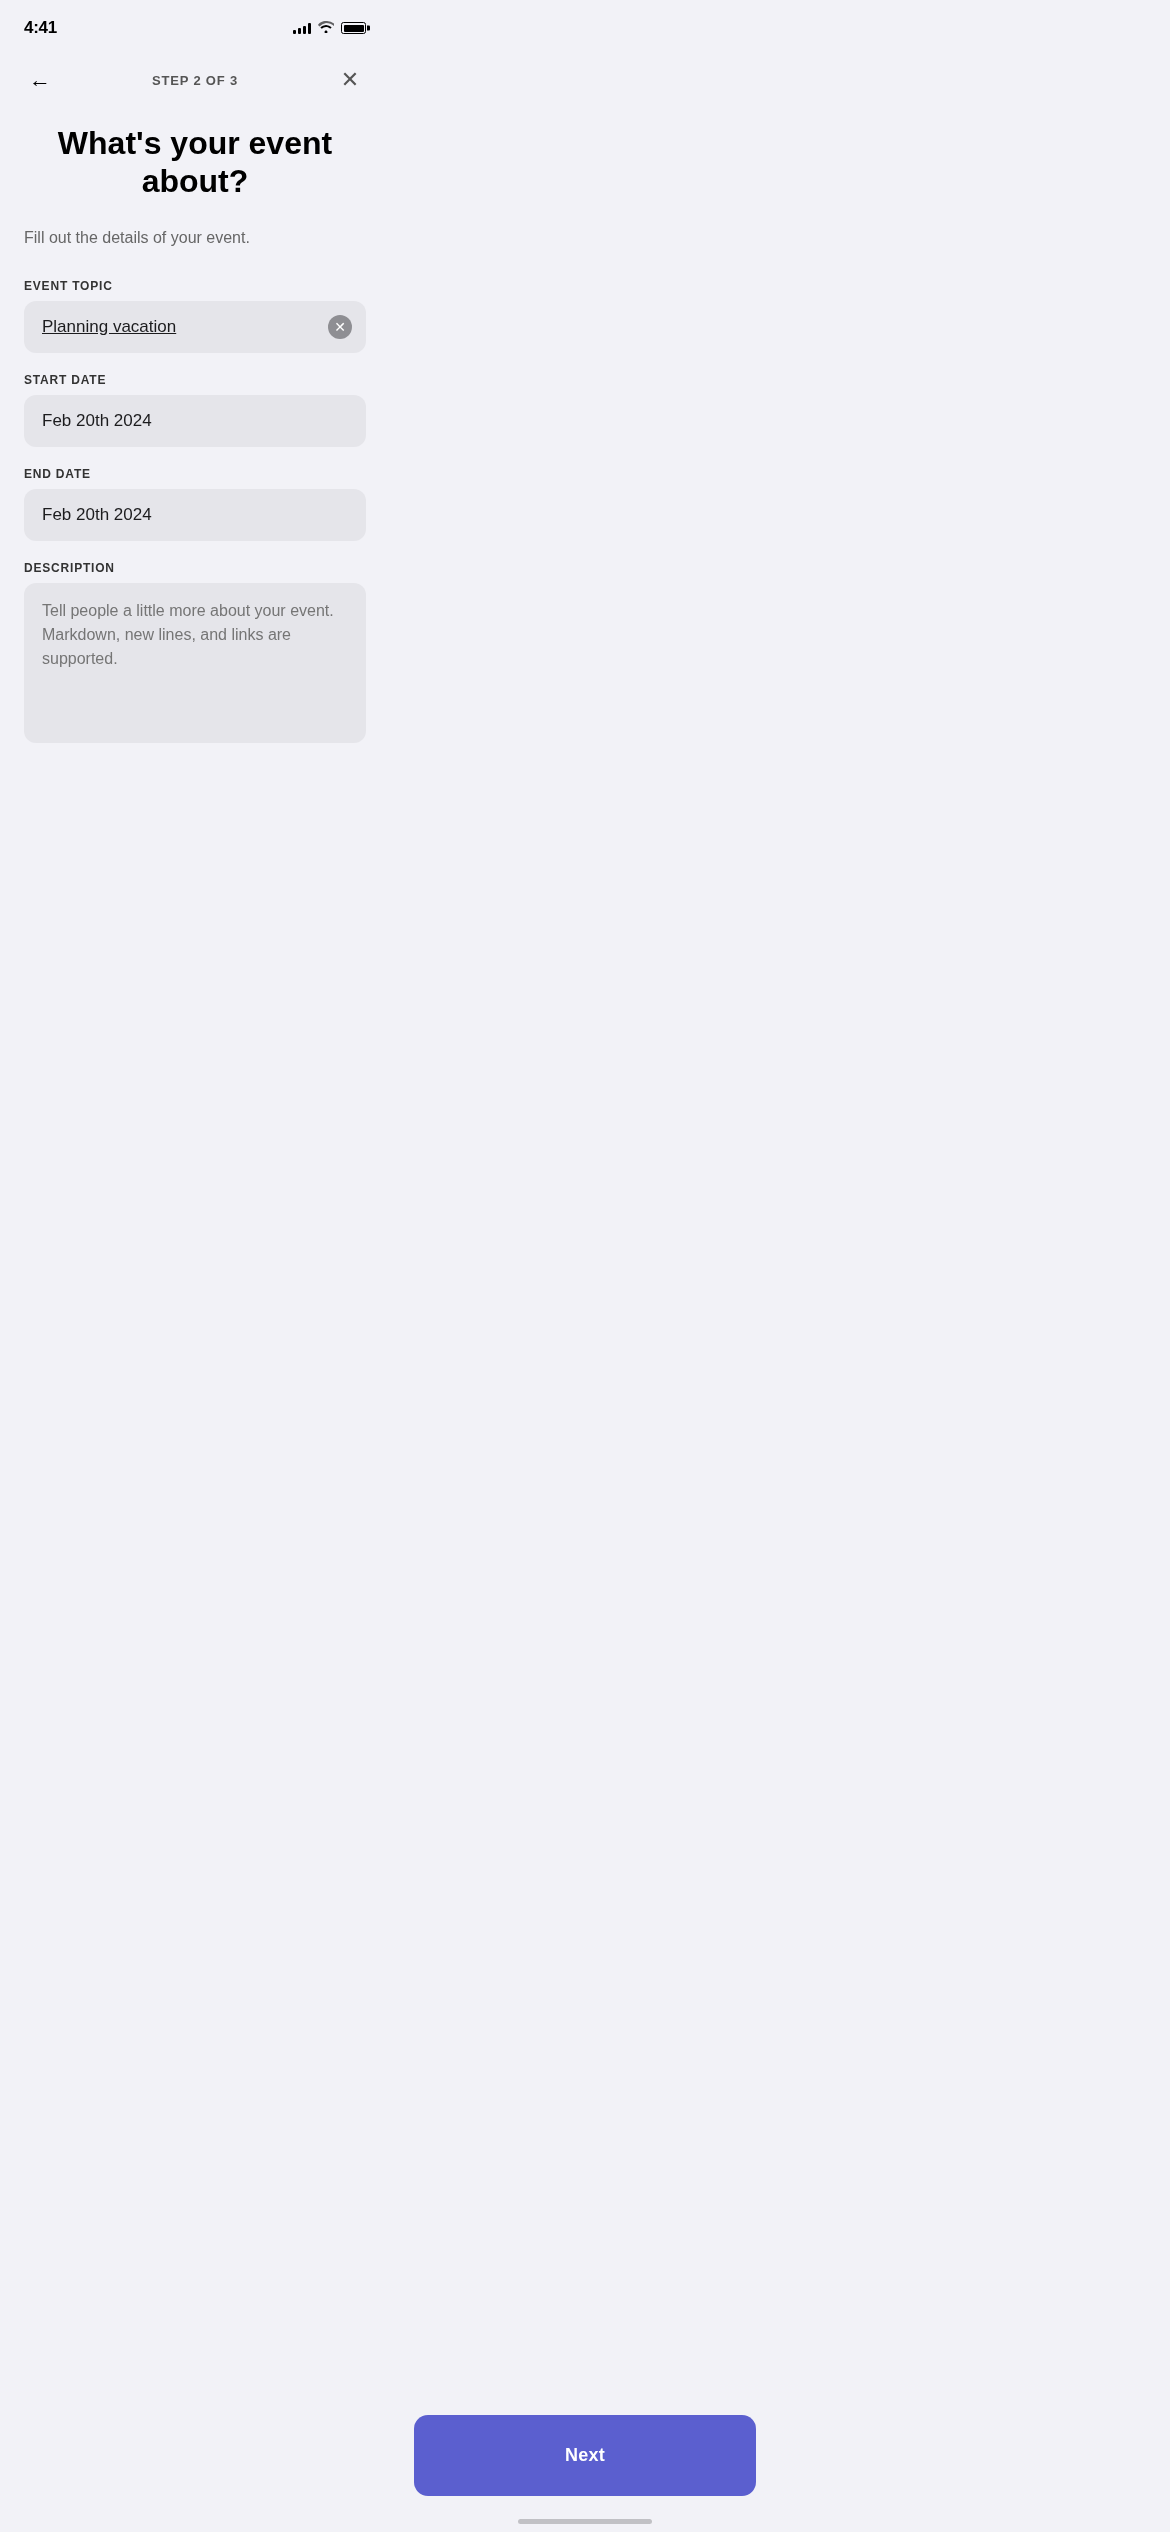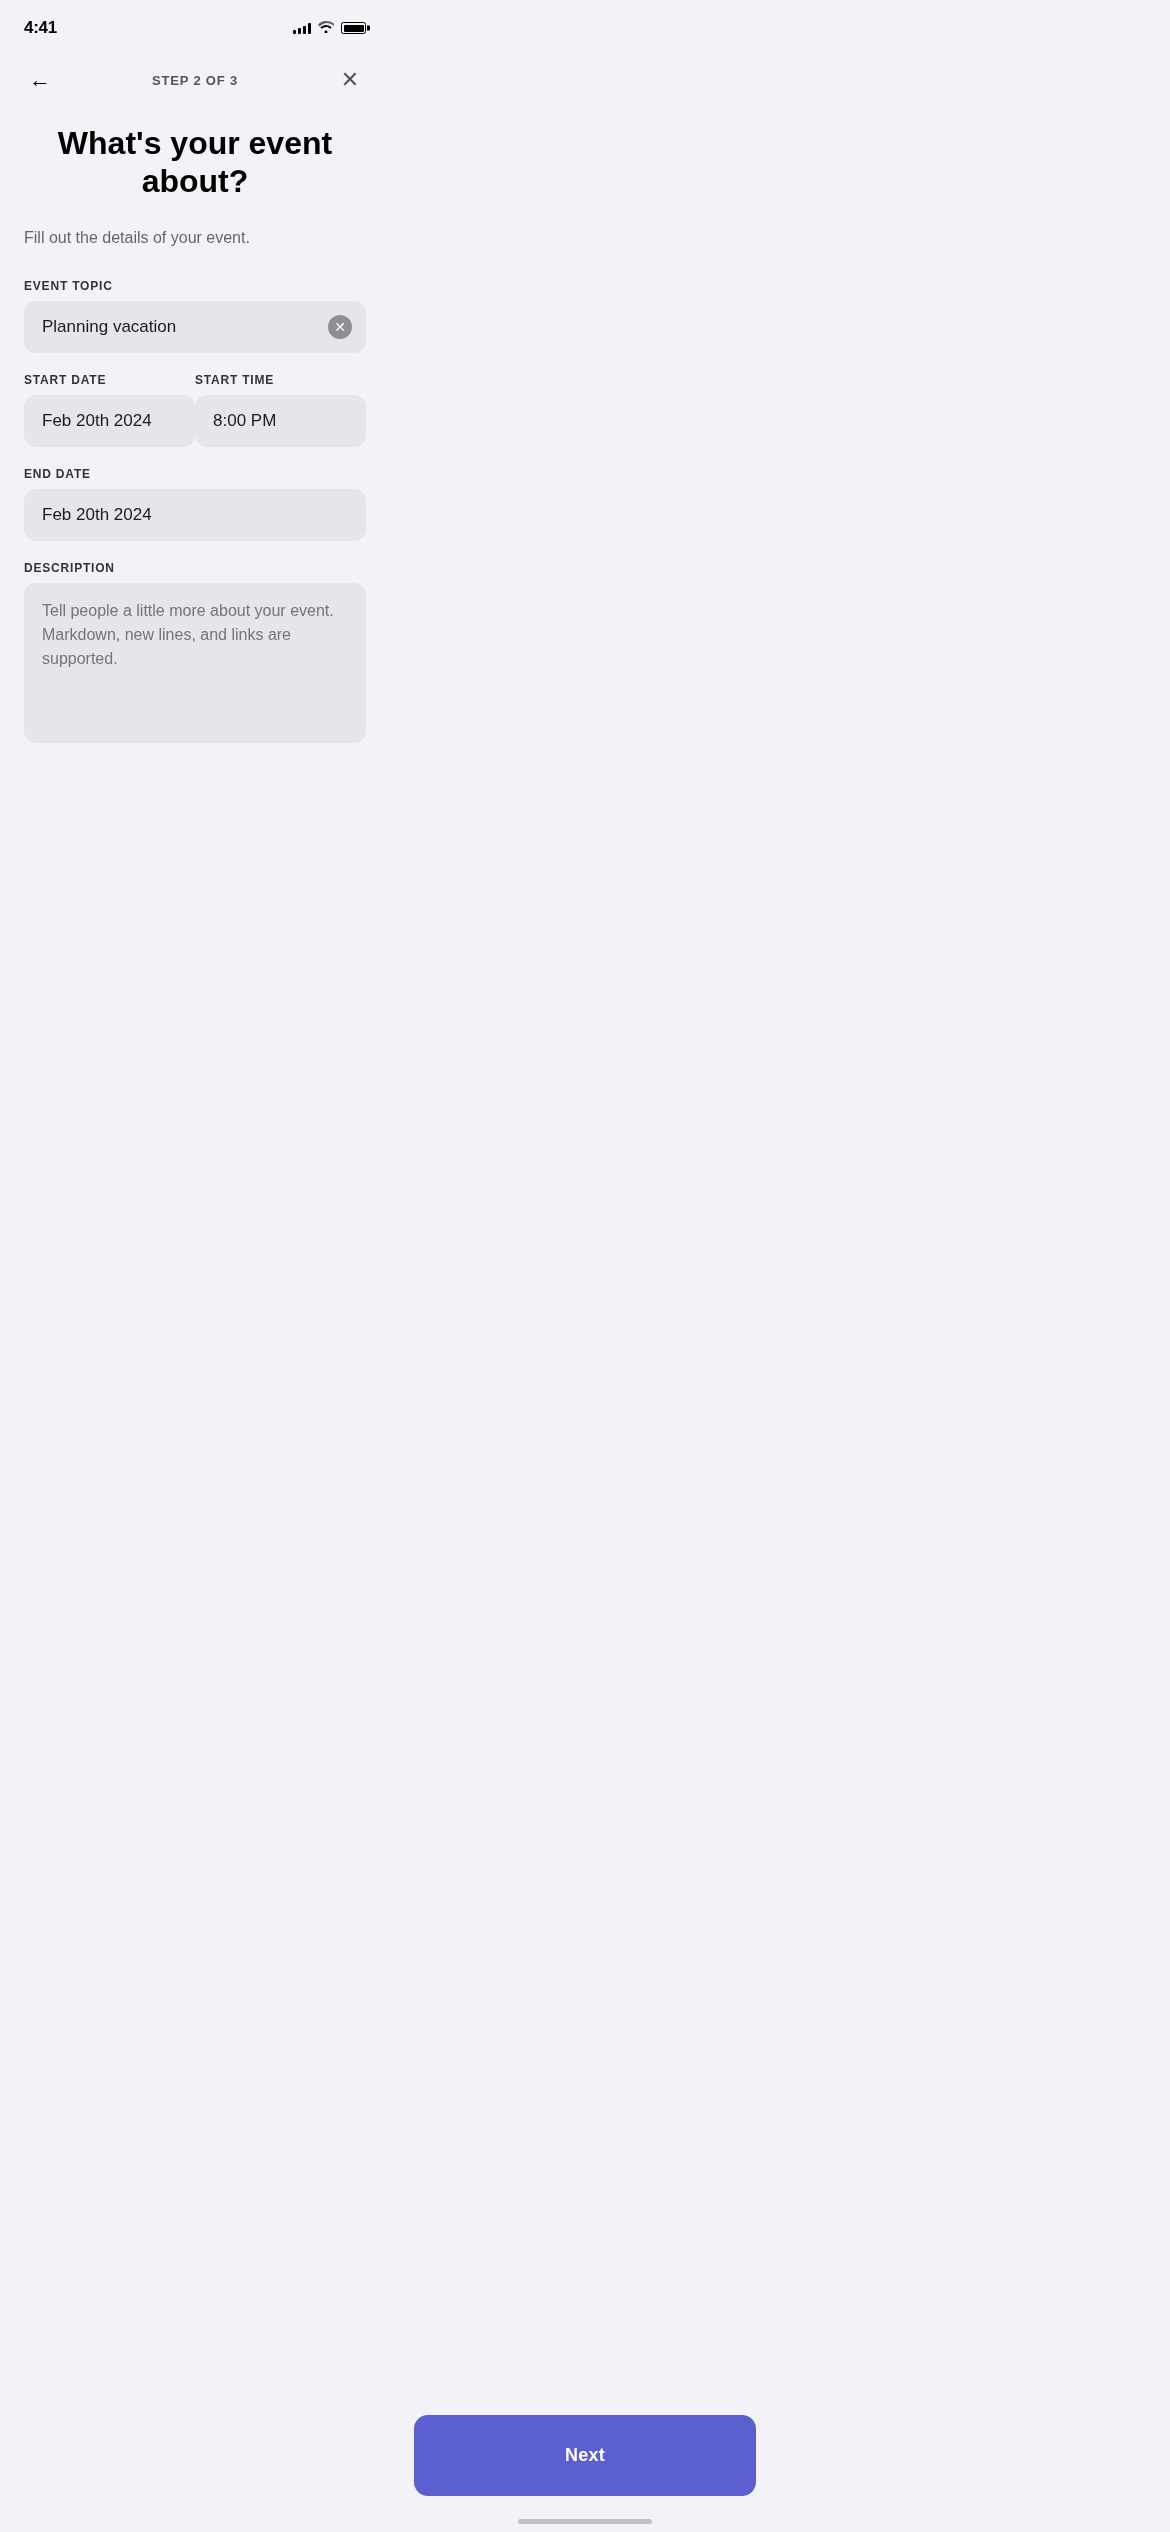--- a/index.html
+++ b/index.html
@@ -184,20 +184,21 @@
 
     .topic-input {
       width: 100%;
       background: #e5e5ea;
       border: none;
       border-radius: 12px;
       padding: 16px 48px 16px 18px;
       font-size: 17px;
       color: #1c1c1e;
       outline: none;
+      text-decoration: underline;
     }
 
     .topic-clear {
       position: absolute;
       right: 14px;
       top: 50%;
       transform: translateY(-50%);
       width: 24px;
       height: 24px;
       background: #8e8e93;
@@ -327,24 +328,20 @@
       <input class="topic-input" type="text" value="Planning vacation" style="">
       <div class="topic-clear">✕</div>
     </div>
   </div>
 
   <div class="date-time-row">
     <div class="date-col">
       <label class="field-label">START DATE</label>
       <input class="field-input" type="text" value="Feb 20th 2024" style="">
     </div>
-    <div class="time-col">
-      <label class="field-label">START TIME</label>
-      <input class="field-input" type="text" value="8:00 PM" style="">
-    </div>
   </div>
 
   <div class="date-time-row">
     <div class="date-col">
       <label class="field-label">END DATE</label>
       <input class="field-input" type="text" value="Feb 20th 2024" style="">
     </div>
   </div>
 
   <div class="field-group">

